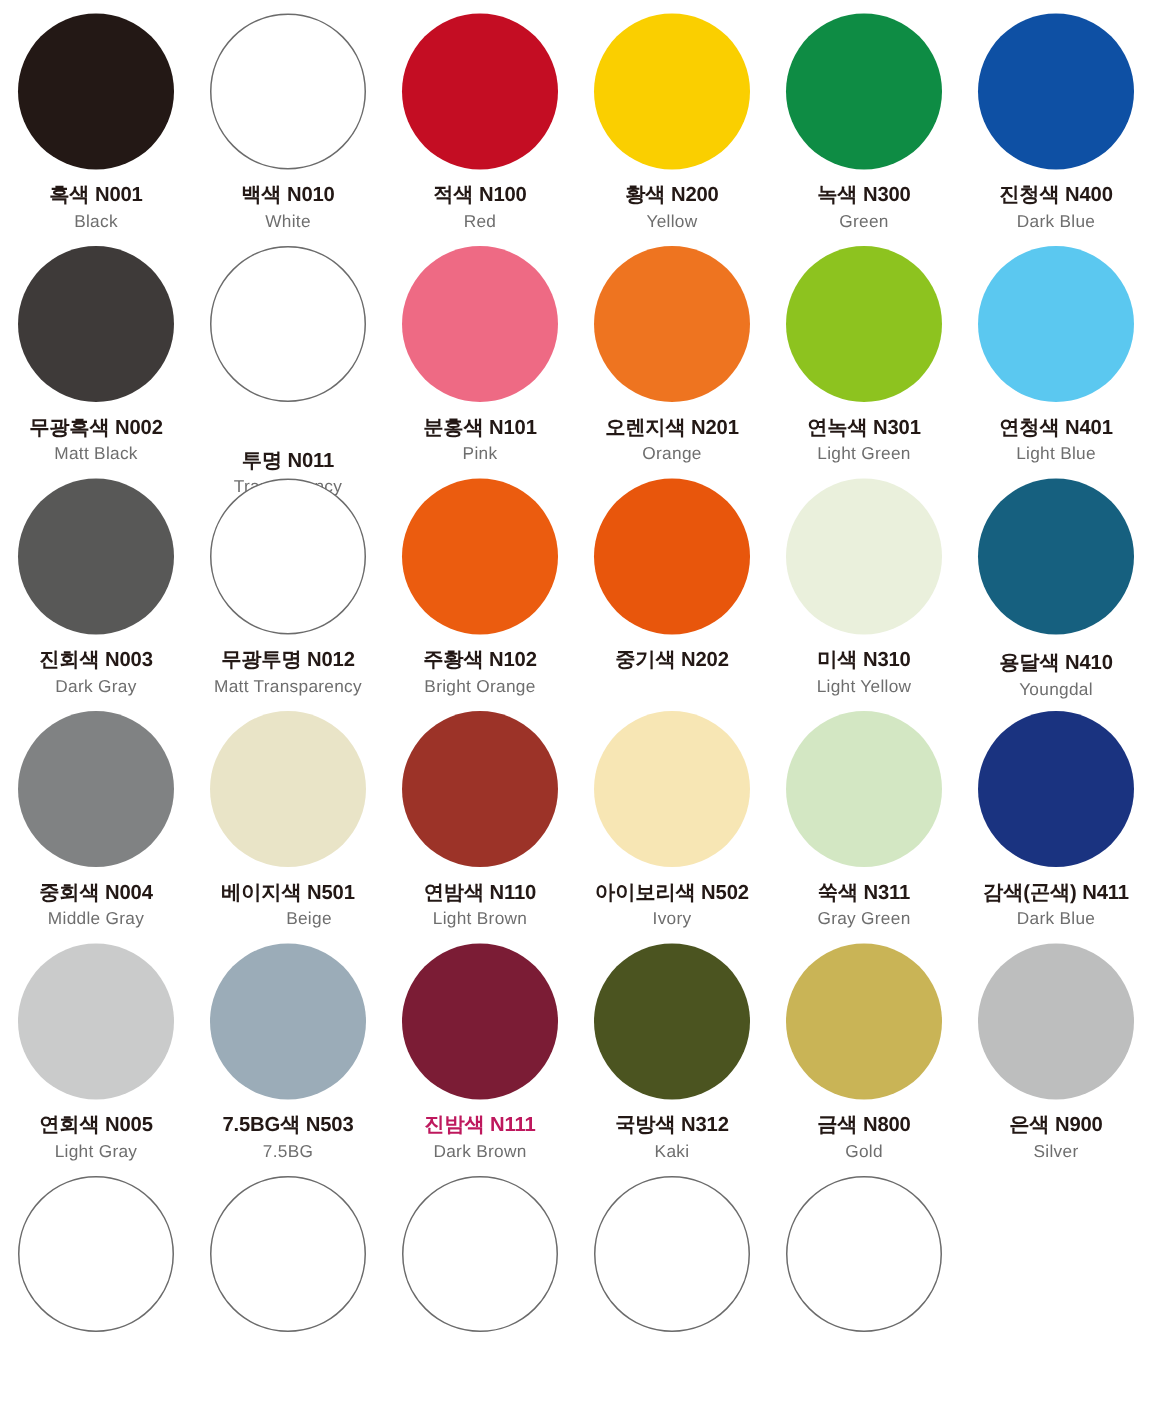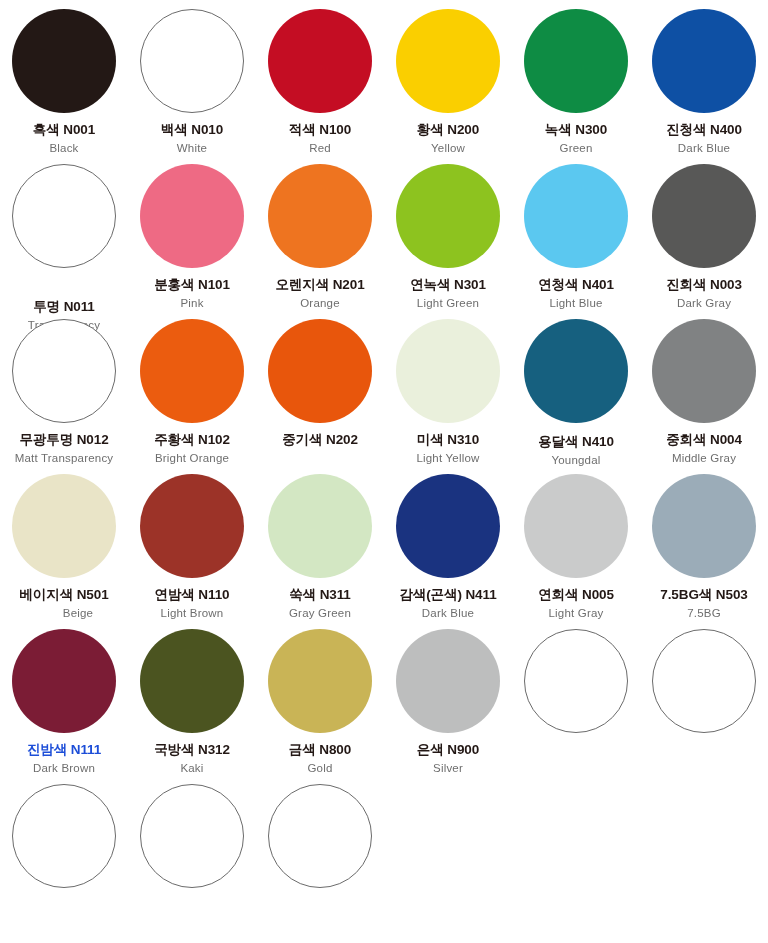--- a/index.html
+++ b/index.html
@@ -89,20 +89,25 @@
       <div class="swatch-circle" style="background: rgb(14, 140, 68);"></div>
       <div class="swatch-label-ko" style="color: rgb(35, 24, 21);">녹색 N300</div>
       <div class="swatch-label-en" style="color: rgb(110, 110, 110);">Green</div>
     </div>
     <div class="swatch-cell">
       <div class="swatch-circle" style="background: rgb(14, 80, 164);"></div>
       <div class="swatch-label-ko" style="color: rgb(35, 24, 21);">진청색 N400</div>
       <div class="swatch-label-en" style="color: rgb(110, 110, 110);">Dark Blue</div>
     </div>
     <div class="swatch-cell">
+      <div class="swatch-circle" style="background: rgb(62, 58, 57);"></div>
+      <div class="swatch-label-ko" style="color: rgb(35, 24, 21);">무광흑색 N002</div>
+      <div class="swatch-label-en" style="color: rgb(110, 110, 110);">Matt Black</div>
+    </div>
+    <div class="swatch-cell">
       <div class="swatch-circle outlined" style="border-color: rgb(107, 107, 107);"></div>
       <div class="swatch-label-ko" style="color: rgb(35, 24, 21); margin-top: 31px;">투명 N011</div>
       <div class="swatch-label-en" style="color: rgb(110, 110, 110);">Transparency</div>
     </div>
     <div class="swatch-cell">
       <div class="swatch-circle" style="background: rgb(238, 106, 132);"></div>
       <div class="swatch-label-ko" style="color: rgb(35, 24, 21);">분홍색 N101</div>
       <div class="swatch-label-en" style="color: rgb(110, 110, 110);">Pink</div>
     </div>
     <div class="swatch-cell">
@@ -158,20 +163,25 @@
       <div class="swatch-circle" style="background: rgb(233, 228, 199);"></div>
       <div class="swatch-label-ko" style="color: rgb(35, 24, 21);">베이지색 N501</div>
       <div class="swatch-label-en" style="color: rgb(110, 110, 110); margin-left: 28px;">Beige</div>
     </div>
     <div class="swatch-cell">
       <div class="swatch-circle" style="background: rgb(156, 51, 40);"></div>
       <div class="swatch-label-ko" style="color: rgb(35, 24, 21);">연밤색 N110</div>
       <div class="swatch-label-en" style="color: rgb(110, 110, 110);">Light Brown</div>
     </div>
     <div class="swatch-cell">
+      <div class="swatch-circle" style="background: rgb(247, 230, 180);"></div>
+      <div class="swatch-label-ko" style="color: rgb(35, 24, 21);">아이보리색 N502</div>
+      <div class="swatch-label-en" style="color: rgb(110, 110, 110);">Ivory</div>
+    </div>
+    <div class="swatch-cell">
       <div class="swatch-circle" style="background: rgb(211, 231, 195);"></div>
       <div class="swatch-label-ko" style="color: rgb(35, 24, 21);">쑥색 N311</div>
       <div class="swatch-label-en" style="color: rgb(110, 110, 110);">Gray Green</div>
     </div>
     <div class="swatch-cell">
       <div class="swatch-circle" style="background: rgb(26, 51, 128);"></div>
       <div class="swatch-label-ko" style="color: rgb(35, 24, 21);">감색(곤색) N411</div>
       <div class="swatch-label-en" style="color: rgb(110, 110, 110);">Dark Blue</div>
     </div>
     <div class="swatch-cell">
@@ -179,21 +189,21 @@
       <div class="swatch-label-ko" style="color: rgb(35, 24, 21);">연회색 N005</div>
       <div class="swatch-label-en" style="color: rgb(110, 110, 110);">Light Gray</div>
     </div>
     <div class="swatch-cell">
       <div class="swatch-circle" style="background: rgb(155, 172, 184);"></div>
       <div class="swatch-label-ko" style="color: rgb(35, 24, 21);">7.5BG색 N503</div>
       <div class="swatch-label-en" style="color: rgb(110, 110, 110);">7.5BG</div>
     </div>
     <div class="swatch-cell">
       <div class="swatch-circle" style="background: rgb(123, 28, 53);"></div>
-      <div class="swatch-label-ko" style="color: #1d4ed8;">진밤색 N111</div>
+      <div class="swatch-label-ko" style="color: #be185d;">진밤색 N111</div>
       <div class="swatch-label-en" style="color: rgb(110, 110, 110);">Dark Brown</div>
     </div>
     <div class="swatch-cell">
       <div class="swatch-circle" style="background: rgb(75, 84, 32);"></div>
       <div class="swatch-label-ko" style="color: rgb(35, 24, 21);">국방색 N312</div>
       <div class="swatch-label-en" style="color: rgb(110, 110, 110);">Kaki</div>
     </div>
     <div class="swatch-cell">
       <div class="swatch-circle" style="background: rgb(201, 180, 86);"></div>
       <div class="swatch-label-ko" style="color: rgb(35, 24, 21);">금색 N800</div>

